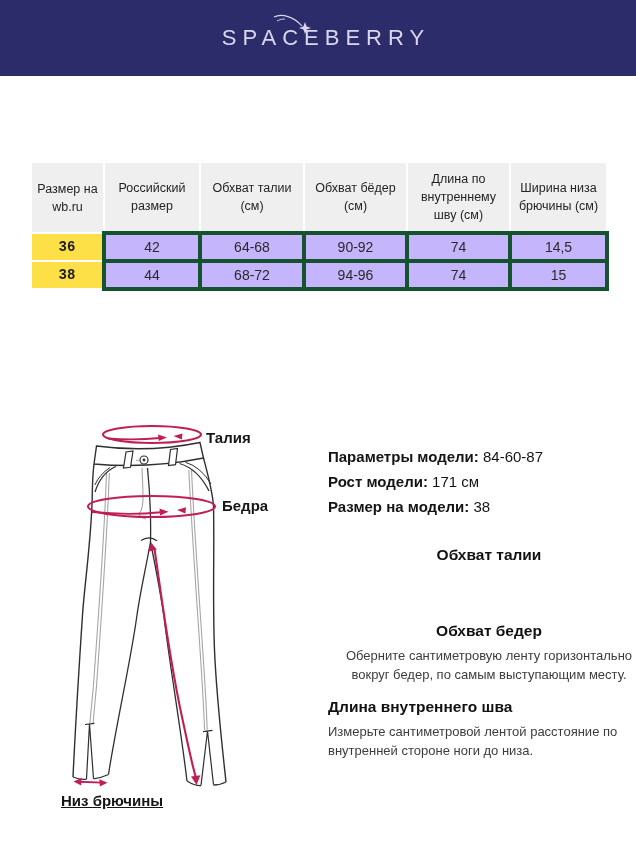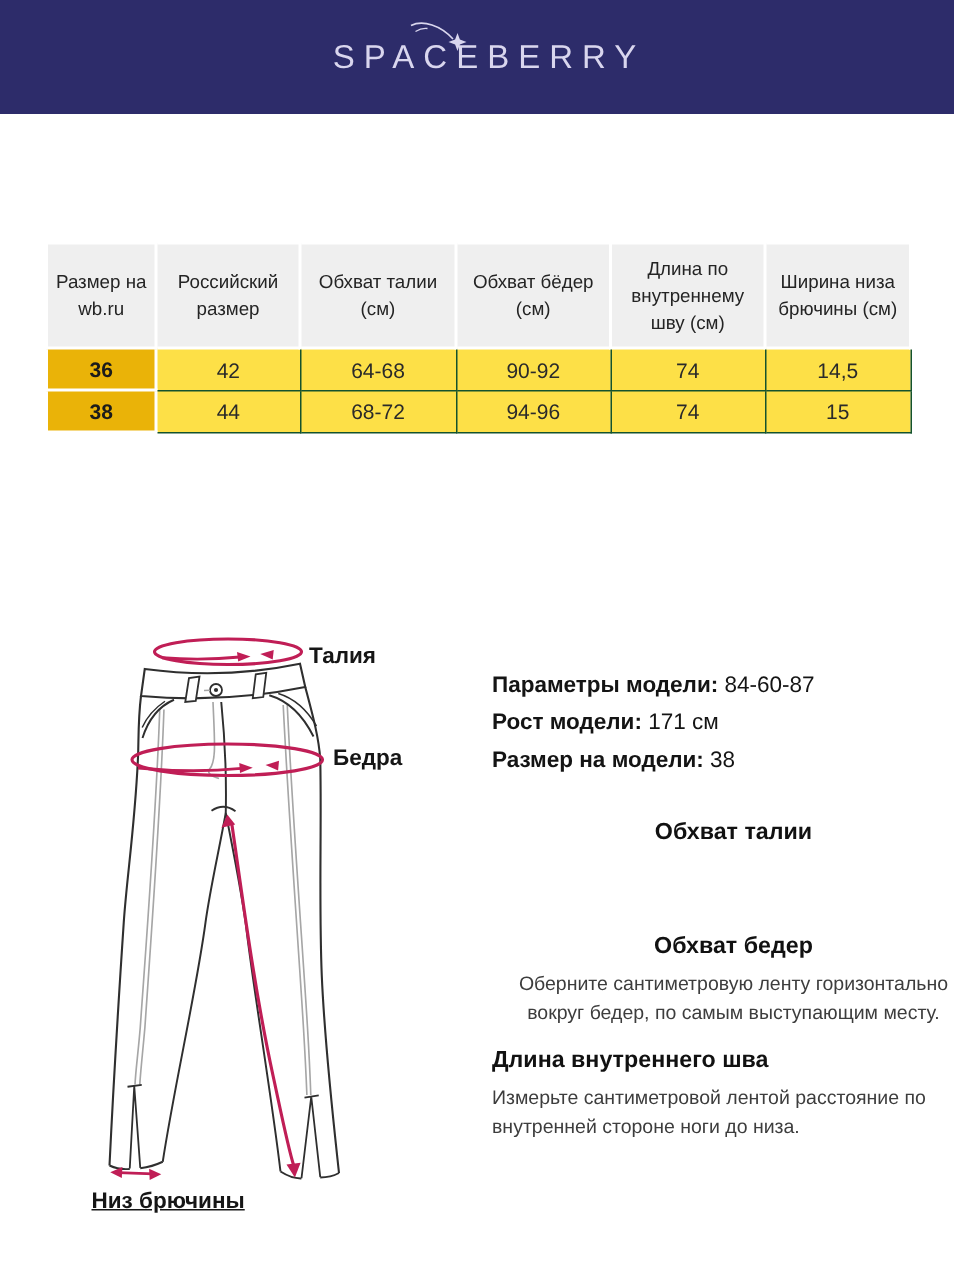--- a/index.html
+++ b/index.html
@@ -42,33 +42,34 @@
     font-size: 12.5px;
     font-weight: 400;
     color: #242424;
     text-align: center;
     vertical-align: middle;
     padding: 7px 5px;
     line-height: 1.45;
     height: 57px;
   }
   .size-table td {
-    border: 1px solid #14532d;
+    border: 4px solid #14532d;
     font-size: 14px;
     color: #2a2a2a;
     text-align: center;
     vertical-align: middle;
     height: 28px;
+    background: #c4b5fd;
+  }
+  .size-table td.row-head {
     background: #fde047;
-  }
-  .size-table td.row-head {
-    background: #eab308;
     border: 2px solid #ffffff;
     font-weight: 700;
     color: #1b1b1b;
+    font-family: Liberation Mono, monospace;
   }
   .c1 { width: 73px; } .c2 { width: 96px; } .c3 { width: 104px; }
   .c4 { width: 103px; } .c5 { width: 103px; } .c6 { width: 97px; }
 
   
   .pants-figure { position: absolute; left: 50px; top: 415px; width: 245px; height: 405px; }
   .measure-label {
     position: absolute;
     font-size: 15px;
     font-weight: 700;

